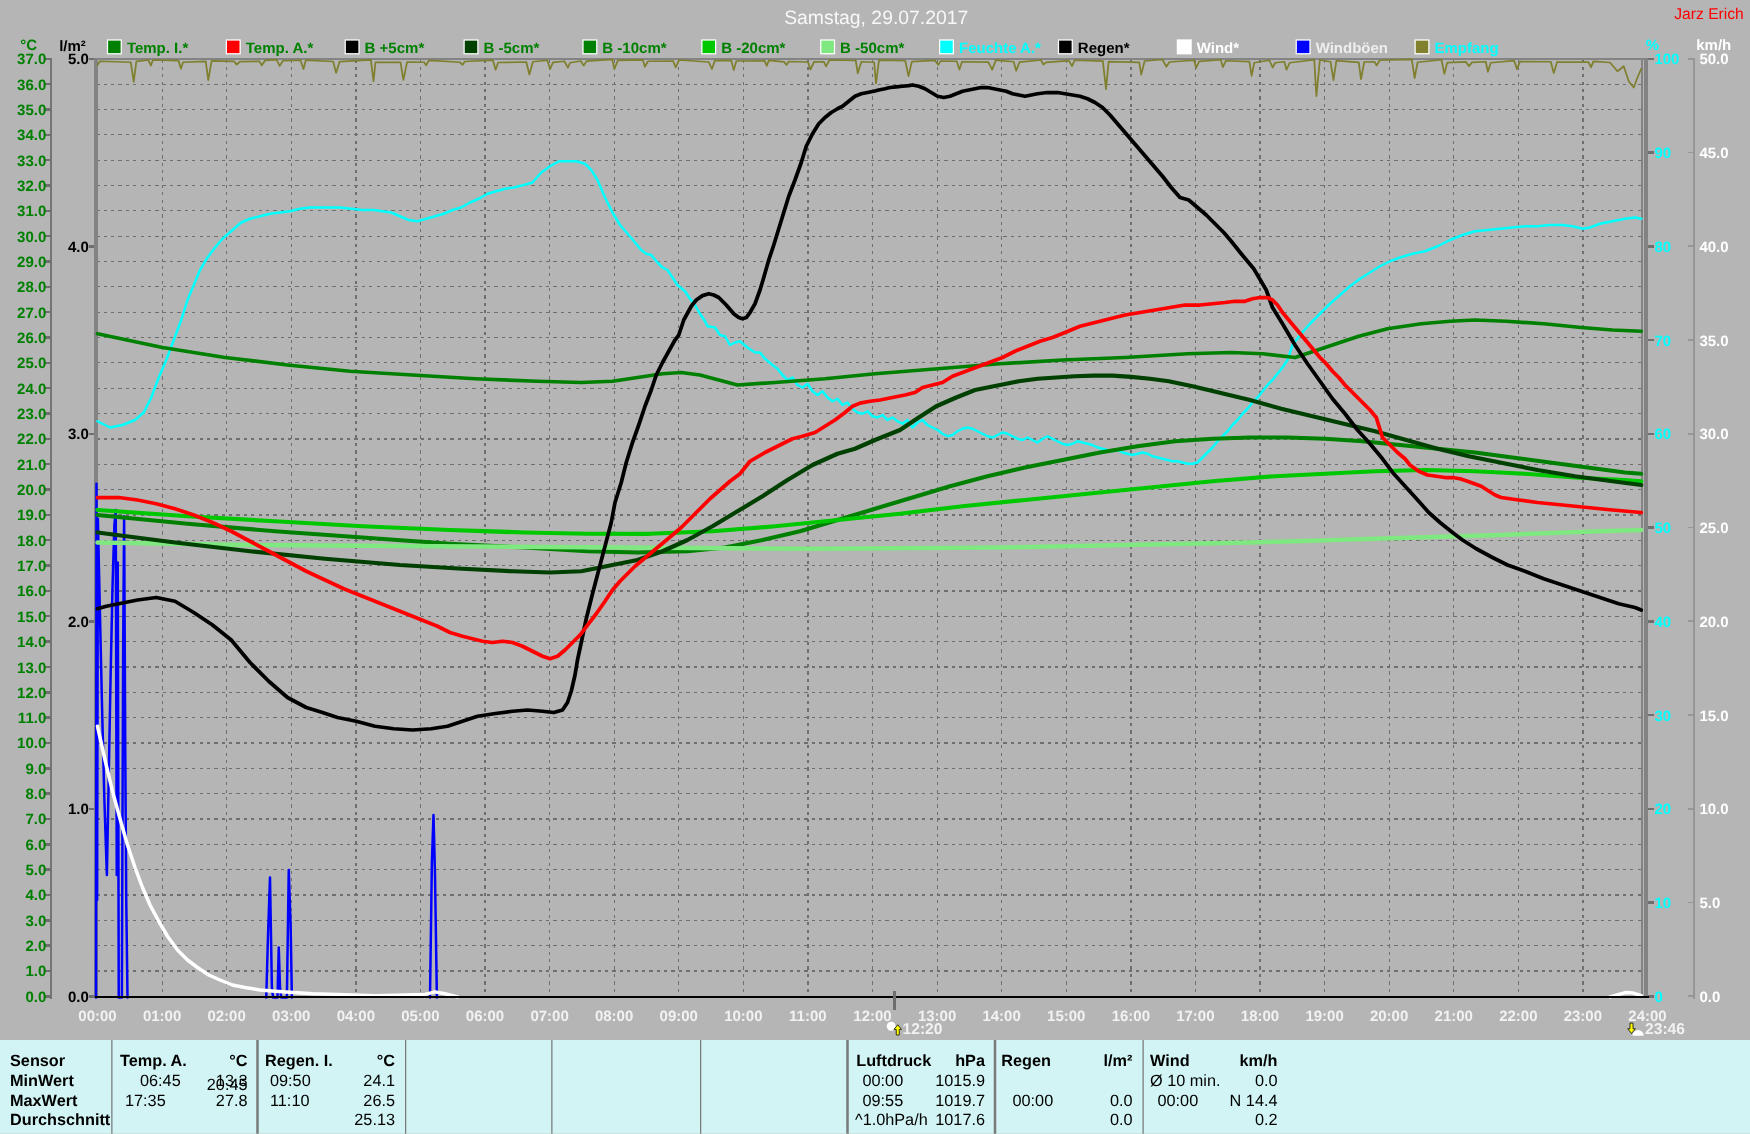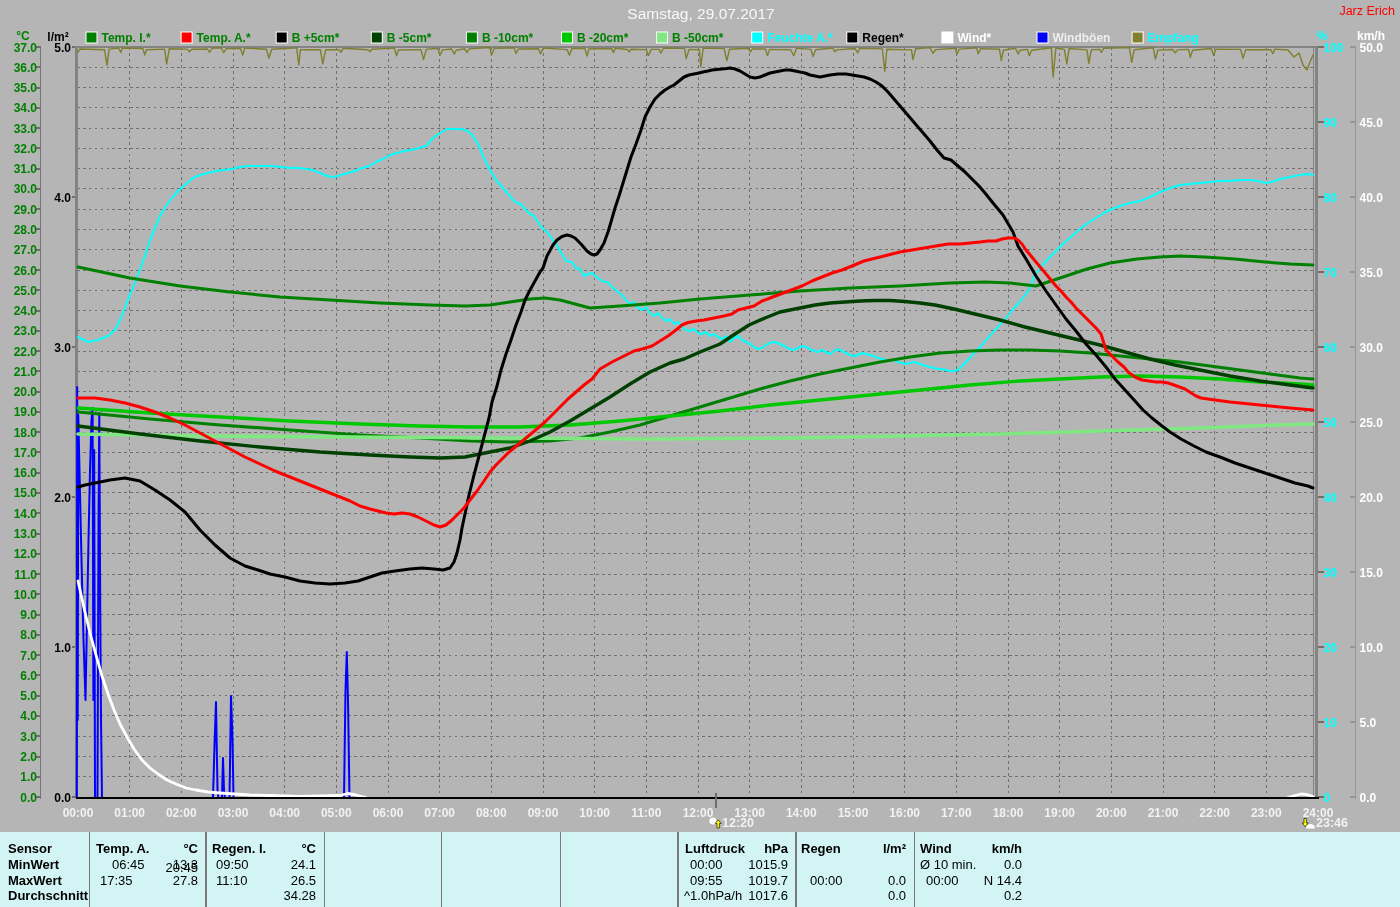--- a/index.html
+++ b/index.html
@@ -313,21 +313,21 @@
 <div style="position:absolute;right:1202px;top:857px;font-weight:normal;">13.3</div>
 <div style="position:absolute;left:100px;top:872.5px;font-weight:normal;">17:35</div>
 <div style="position:absolute;right:1202px;top:872.5px;font-weight:normal;">27.8</div>
 <div style="position:absolute;right:1202px;top:860px;font-weight:normal;">20.45</div>
 <div style="position:absolute;left:212px;top:841px;font-weight:bold;">Regen. I.</div>
 <div style="position:absolute;right:1084px;top:841px;font-weight:bold;">°C</div>
 <div style="position:absolute;left:216px;top:857px;font-weight:normal;">09:50</div>
 <div style="position:absolute;right:1084px;top:857px;font-weight:normal;">24.1</div>
 <div style="position:absolute;left:216px;top:872.5px;font-weight:normal;">11:10</div>
 <div style="position:absolute;right:1084px;top:872.5px;font-weight:normal;">26.5</div>
-<div style="position:absolute;right:1084px;top:888px;font-weight:normal;">34.28</div>
+<div style="position:absolute;right:1084px;top:888px;font-weight:normal;">25.13</div>
 <div style="position:absolute;left:685px;top:841px;font-weight:bold;">Luftdruck</div>
 <div style="position:absolute;right:612px;top:841px;font-weight:bold;">hPa</div>
 <div style="position:absolute;left:690px;top:857px;font-weight:normal;">00:00</div>
 <div style="position:absolute;right:612px;top:857px;font-weight:normal;">1015.9</div>
 <div style="position:absolute;left:690px;top:872.5px;font-weight:normal;">09:55</div>
 <div style="position:absolute;right:612px;top:872.5px;font-weight:normal;">1019.7</div>
 <div style="position:absolute;left:684px;top:888px;font-weight:normal;">^1.0hPa/h</div>
 <div style="position:absolute;right:612px;top:888px;font-weight:normal;">1017.6</div>
 <div style="position:absolute;left:801px;top:841px;font-weight:bold;">Regen</div>
 <div style="position:absolute;right:494px;top:841px;font-weight:bold;">l/m²</div>

